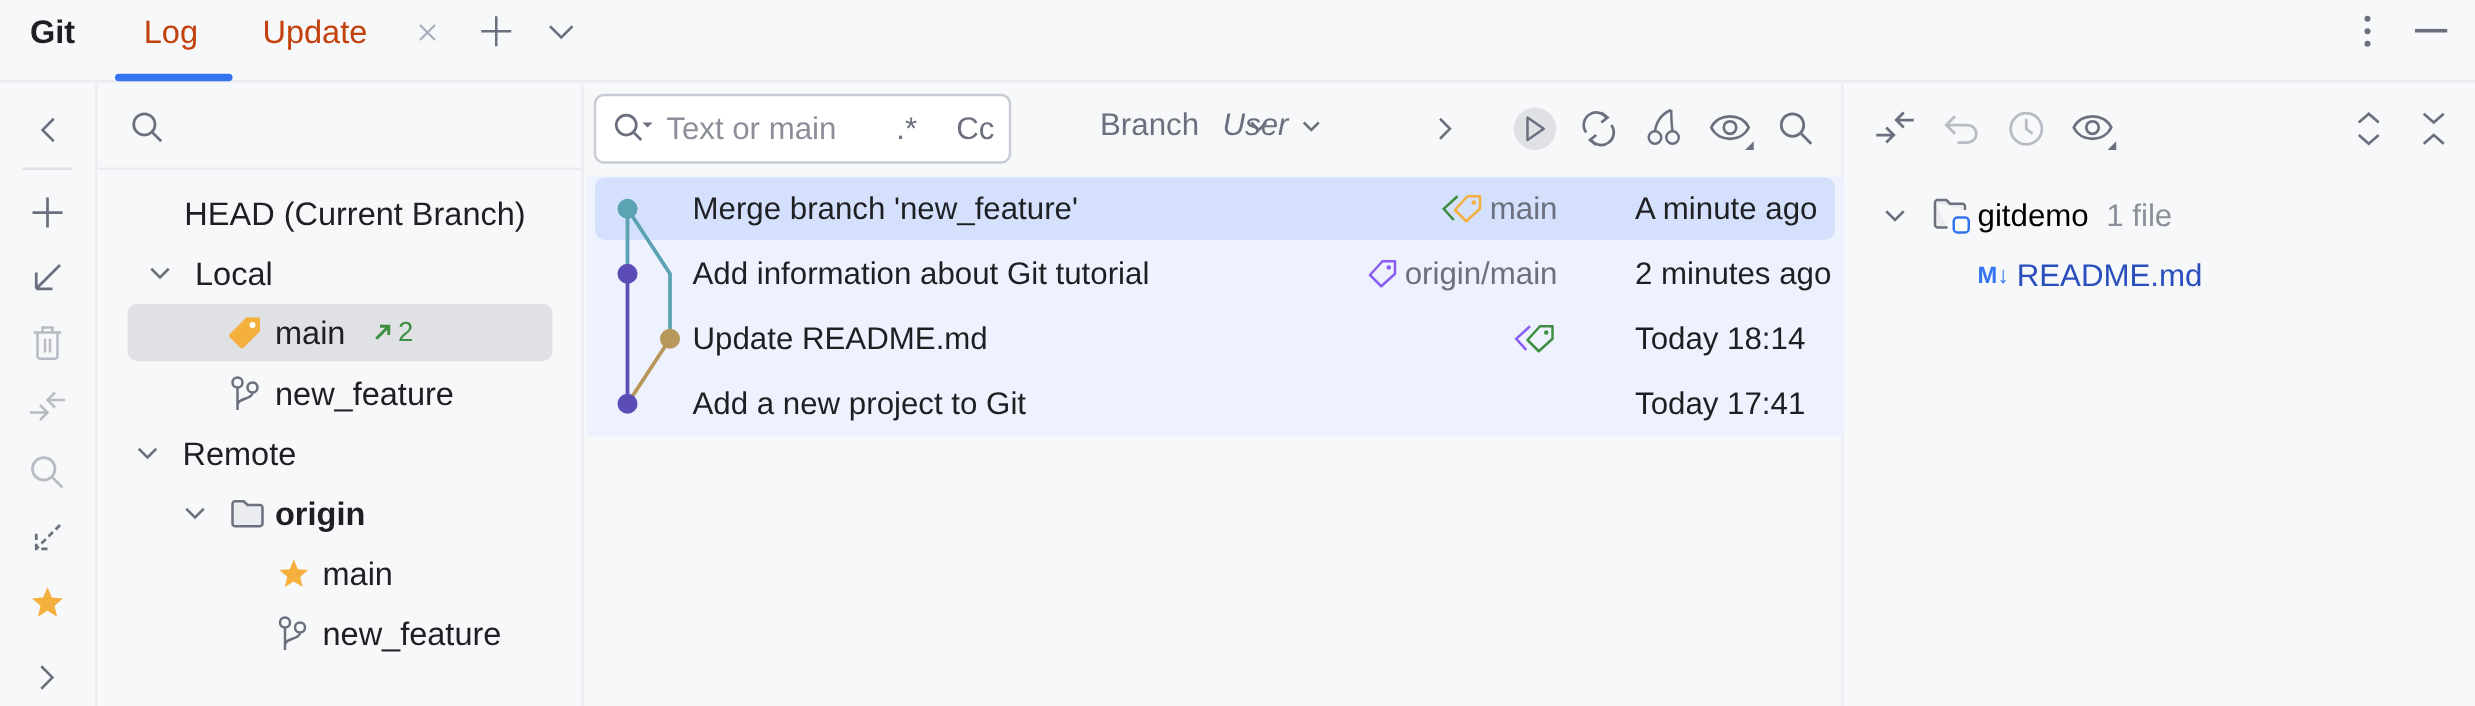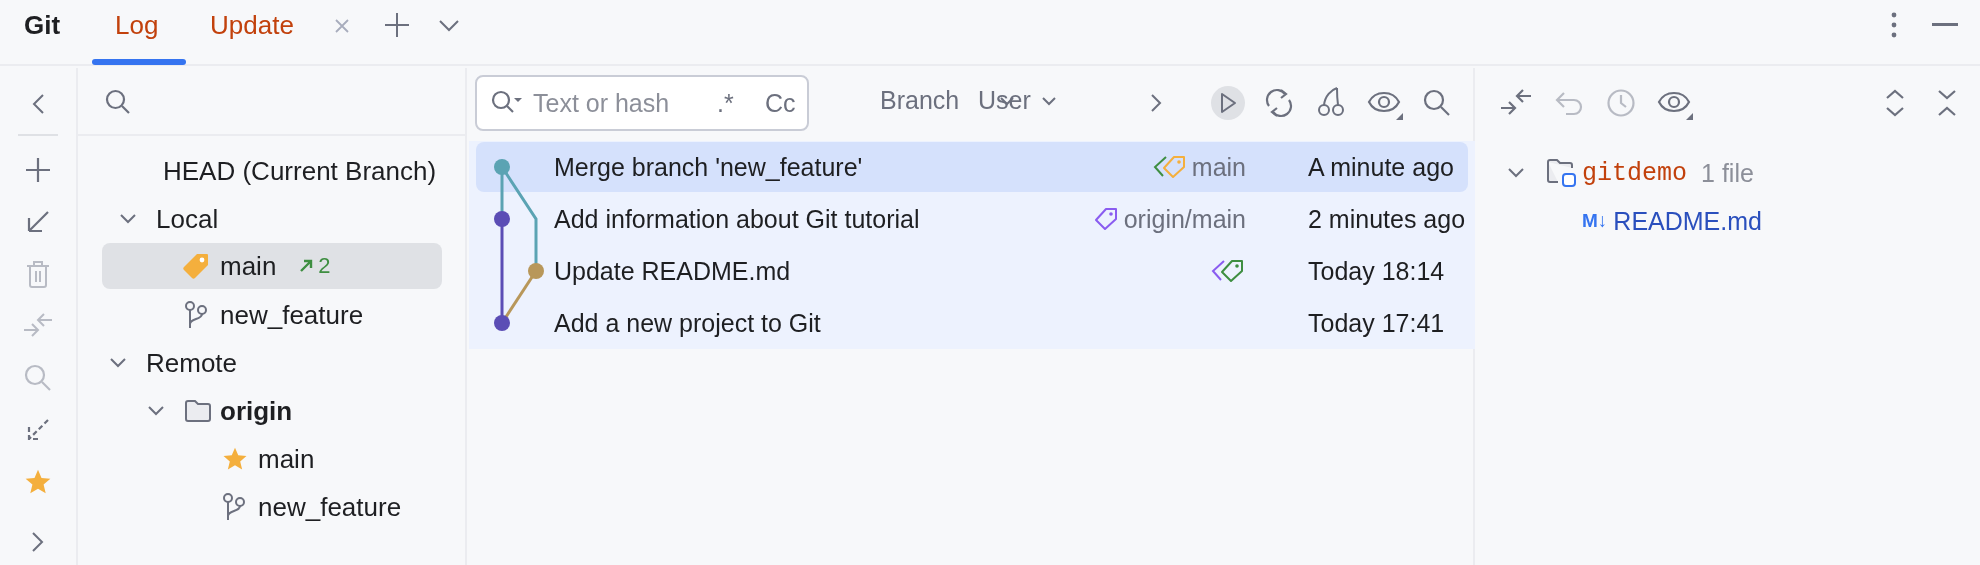--- a/index.html
+++ b/index.html
@@ -134,21 +134,21 @@
 <div class="abs branches"></div>
 <div class="abs branch-search">
   <div class="abs icon-btn" style="left:26px;top:20px;width:28px;height:28px;">
     <svg width="26" height="26" viewBox="0 0 26 26">
         <circle cx="10.5" cy="10.5" r="8.5" stroke="#6c707e" stroke-width="2.2" fill="none"></circle>
         <path d="M17 17L24 24" stroke="#6c707e" stroke-width="2.2"></path>
       </svg>
   </div>
 </div>
 
-<div class="tree-row" style="left:119px;top:148px;width:340px;">
+<div class="tree-row" style="left:92px;top:148px;width:340px;justify-content:center;">
   <span style="margin-left:44px;">HEAD (Current Branch)</span>
 </div>
 
 <div class="tree-row" style="left:112px;top:196px;width:340px;">
   <span class="chev" style="margin-left:6px;">
     <svg width="18" height="12" viewBox="0 0 18 12">
         <path d="M2 2L9 9L16 2" stroke="#6c707e" stroke-width="2" fill="none"></path>
       </svg>
   </span>
   <span style="margin-left:18px;">Local</span>
@@ -227,32 +227,32 @@
 <div class="abs log"></div>
 
 <div class="abs log-search">
   <span style="display:inline-flex;">
     <svg width="32" height="26" viewBox="0 0 32 26">
         <circle cx="10" cy="10" r="8" stroke="#6c707e" stroke-width="2.2" fill="none"></circle>
         <path d="M16 16L22 22" stroke="#6c707e" stroke-width="2.2"></path>
         <path d="M23 8H31L27 12Z" fill="#6c707e"></path>
       </svg>
   </span>
-  <span class="ph">Text or hash</span>
+  <span class="ph">Text or main</span>
   <span class="opt" style="left:240px;">.*</span>
   <span class="opt" style="left:288px;">Cc</span>
 </div>
 
 <div class="abs filter" style="left:880px;gap:40px;">
   <span>Branch</span>
   <svg width="16" height="10" viewBox="0 0 16 10">
       <path d="M2 2L8 8L14 2" stroke="#6c707e" stroke-width="2" fill="none"></path>
     </svg>
 </div>
-<div class="abs filter" style="left:978px;">
+<div class="abs filter" style="left:978px;font-style:italic;">
   <span>User</span>
   <svg width="16" height="10" viewBox="0 0 16 10">
       <path d="M2 2L8 8L14 2" stroke="#6c707e" stroke-width="2" fill="none"></path>
     </svg>
 </div>
 <div class="abs icon-btn" style="left:1144px;top:90px;width:24px;height:26px;">
   <svg width="12" height="20" viewBox="0 0 12 20">
       <path d="M2 2L10 10L2 18" stroke="#6c707e" stroke-width="2" fill="none"></path>
     </svg>
 </div>
@@ -384,20 +384,20 @@
     <svg width="18" height="12" viewBox="0 0 18 12">
         <path d="M2 2L9 9L16 2" stroke="#6c707e" stroke-width="2" fill="none"></path>
       </svg>
   </span>
   <span style="margin-left:20px;display:inline-flex;">
     <svg width="32" height="30" viewBox="0 0 32 30">
         <path d="M2 4C2 3 3 2 4 2H11L14 5H24C25 5 26 6 26 7V10M12 24H4C3 24 2 23 2 22V4" stroke="#6c707e" stroke-width="2" fill="#ebecf0"></path>
         <rect x="17" y="16" width="12" height="12" rx="3" stroke="#3574f0" stroke-width="2" fill="#fff"></rect>
       </svg>
   </span>
-  <span style="margin-left:4px;color:#c2410c;font-family:Liberation Mono, monospace;">gitdemo</span>
+  <span style="margin-left:4px;color:#000000;">gitdemo</span>
   <span style="margin-left:14px;color:#8c8f99;">1 file</span>
 </div>
 
 <div class="file-row" style="left:1582px;top:198px;height:46px;">
   <span style="font-size:19px;font-weight:bold;color:#3574f0;">M↓</span>
   <span style="margin-left:6px;color:#2a4fbd;">README.md</span>
 </div>
 
 </body></html>

